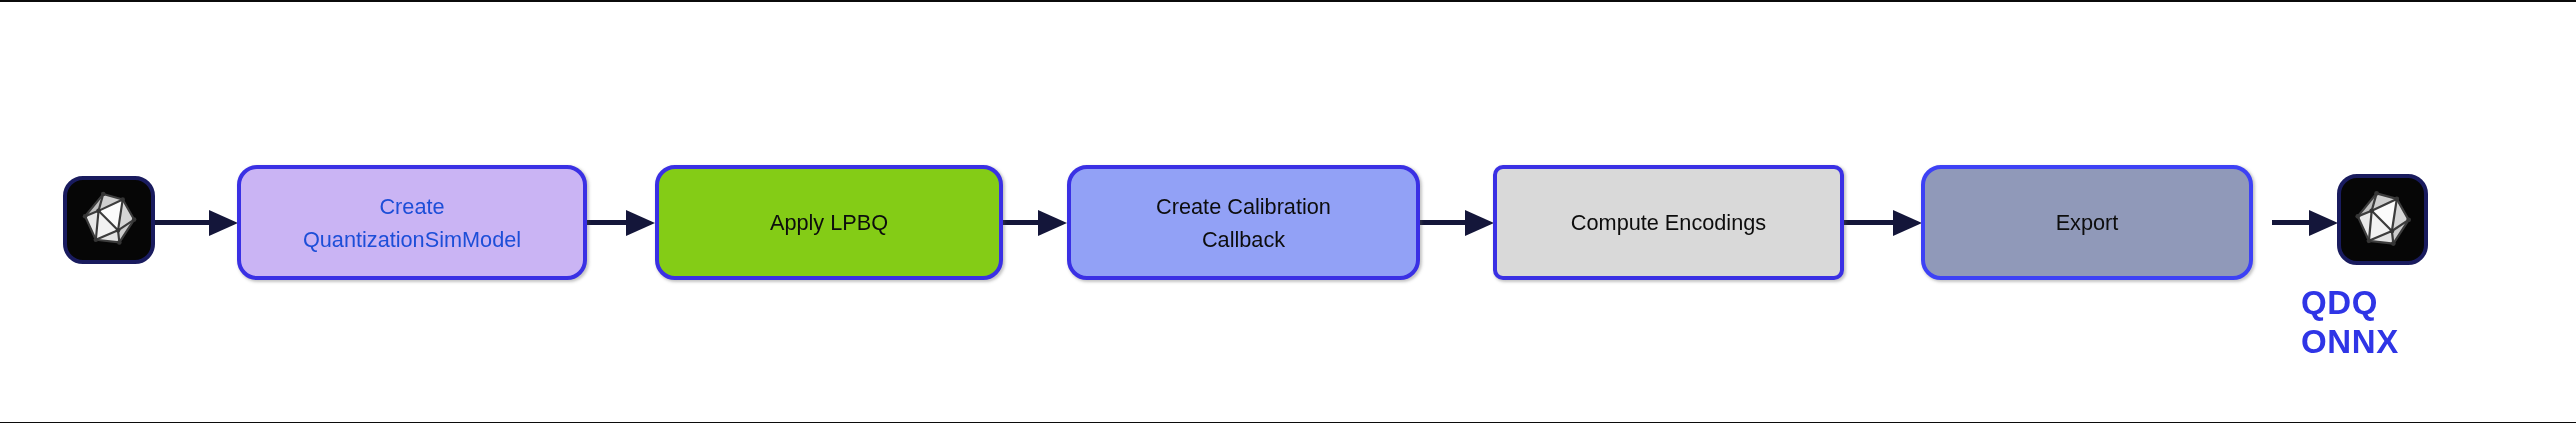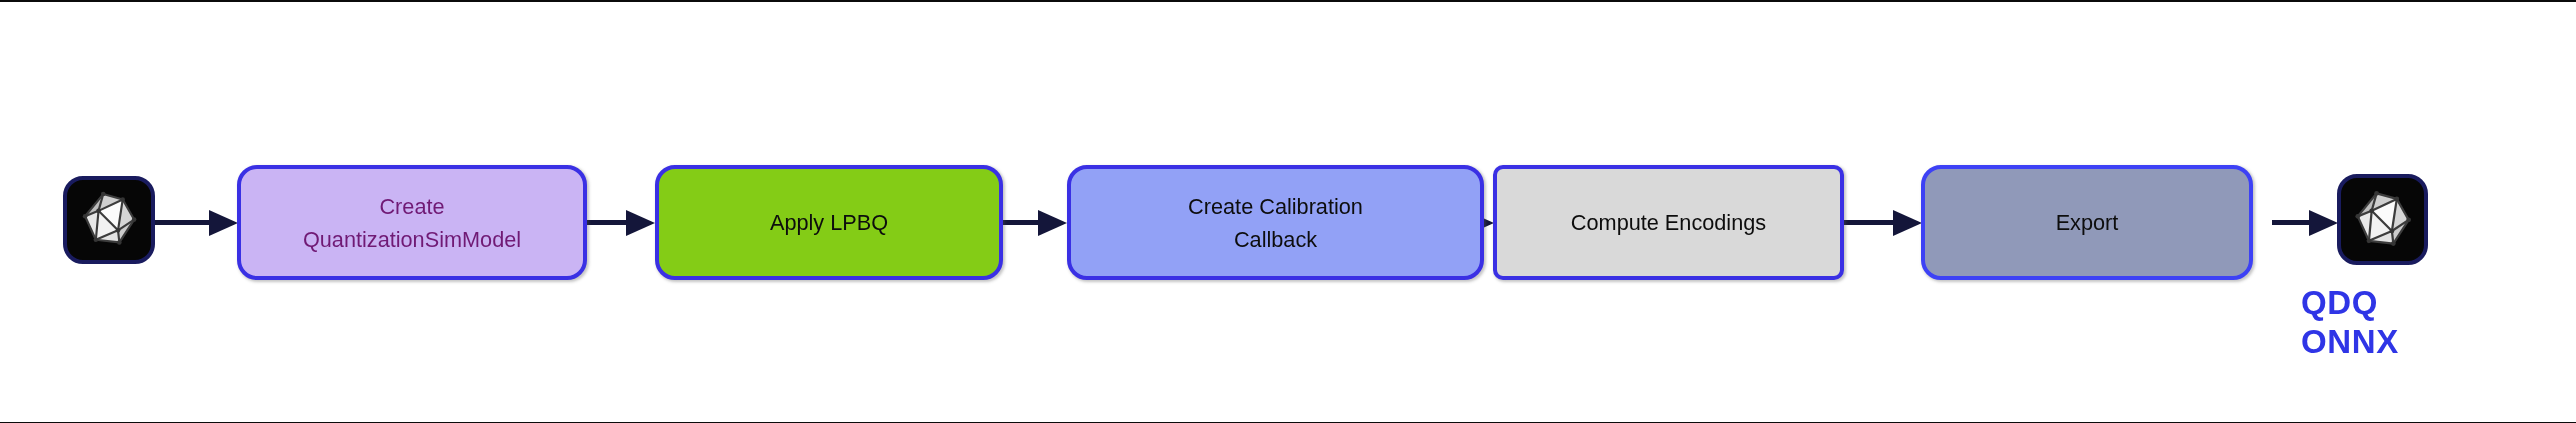--- a/index.html
+++ b/index.html
@@ -14,21 +14,21 @@
   .node {
     position: absolute; top: 165px; height: 115px; box-sizing: border-box;
     border: 4.7px solid #3a30e4; border-radius: 20px;
     display: flex; align-items: center; justify-content: center;
     text-align: center; white-space: pre-line;
     font-size: 21.7px; line-height: 33px; color: #0d0d0d;
     box-shadow: 1.2px 1.8px 2.9px rgba(90,90,90,0.35);
   }
   .n1 { left: 237px;  width: 350px; }
   .n2 { left: 655px; width: 348px; }
-  .n3 { left: 1067px; width: 417px; }
+  .n3 { left: 1067px; width: 353px; }
   .n4 { left: 1493px; width: 351px; border-radius: 10px; }
   .n5 { left: 1921px; width: 332px; }
 
   
   .icon-box {
     position: absolute; box-sizing: border-box;
     border: 4.7px solid #191b5e; border-radius: 20px;
     background: #060606; display: flex; align-items: center; justify-content: center;
   }
   .icon1 { left: 63px;  top: 176px; width: 92px; height: 88px; }
@@ -121,21 +121,21 @@
   </div>
   <div class="arrow a5" style="color: rgb(20, 22, 58);">
     <div class="shaft"></div>
     <div class="head"></div>
   </div>
   <div class="arrow a6" style="color: rgb(20, 22, 58);">
     <div class="shaft"></div>
     <div class="head"></div>
   </div>
 
-  <div class="node n1" style="background-color: rgb(202, 180, 244); border-color: rgb(58, 48, 228); color: #701a75;">
+  <div class="node n1" style="background-color: rgb(202, 180, 244); border-color: rgb(58, 48, 228); color: #1d4ed8;">
     <span class="node-label">Create
 QuantizationSimModel</span>
   </div>
   <div class="node n2" style="background-color: #84cc16; border-color: rgb(58, 48, 228); color: rgb(13, 13, 13);">
     <span class="node-label">Apply LPBQ</span>
   </div>
   <div class="node n3" style="background-color: rgb(146, 161, 246); border-color: rgb(58, 48, 228); color: rgb(13, 13, 13);">
     <span class="node-label">Create Calibration
 Callback</span>
   </div>

